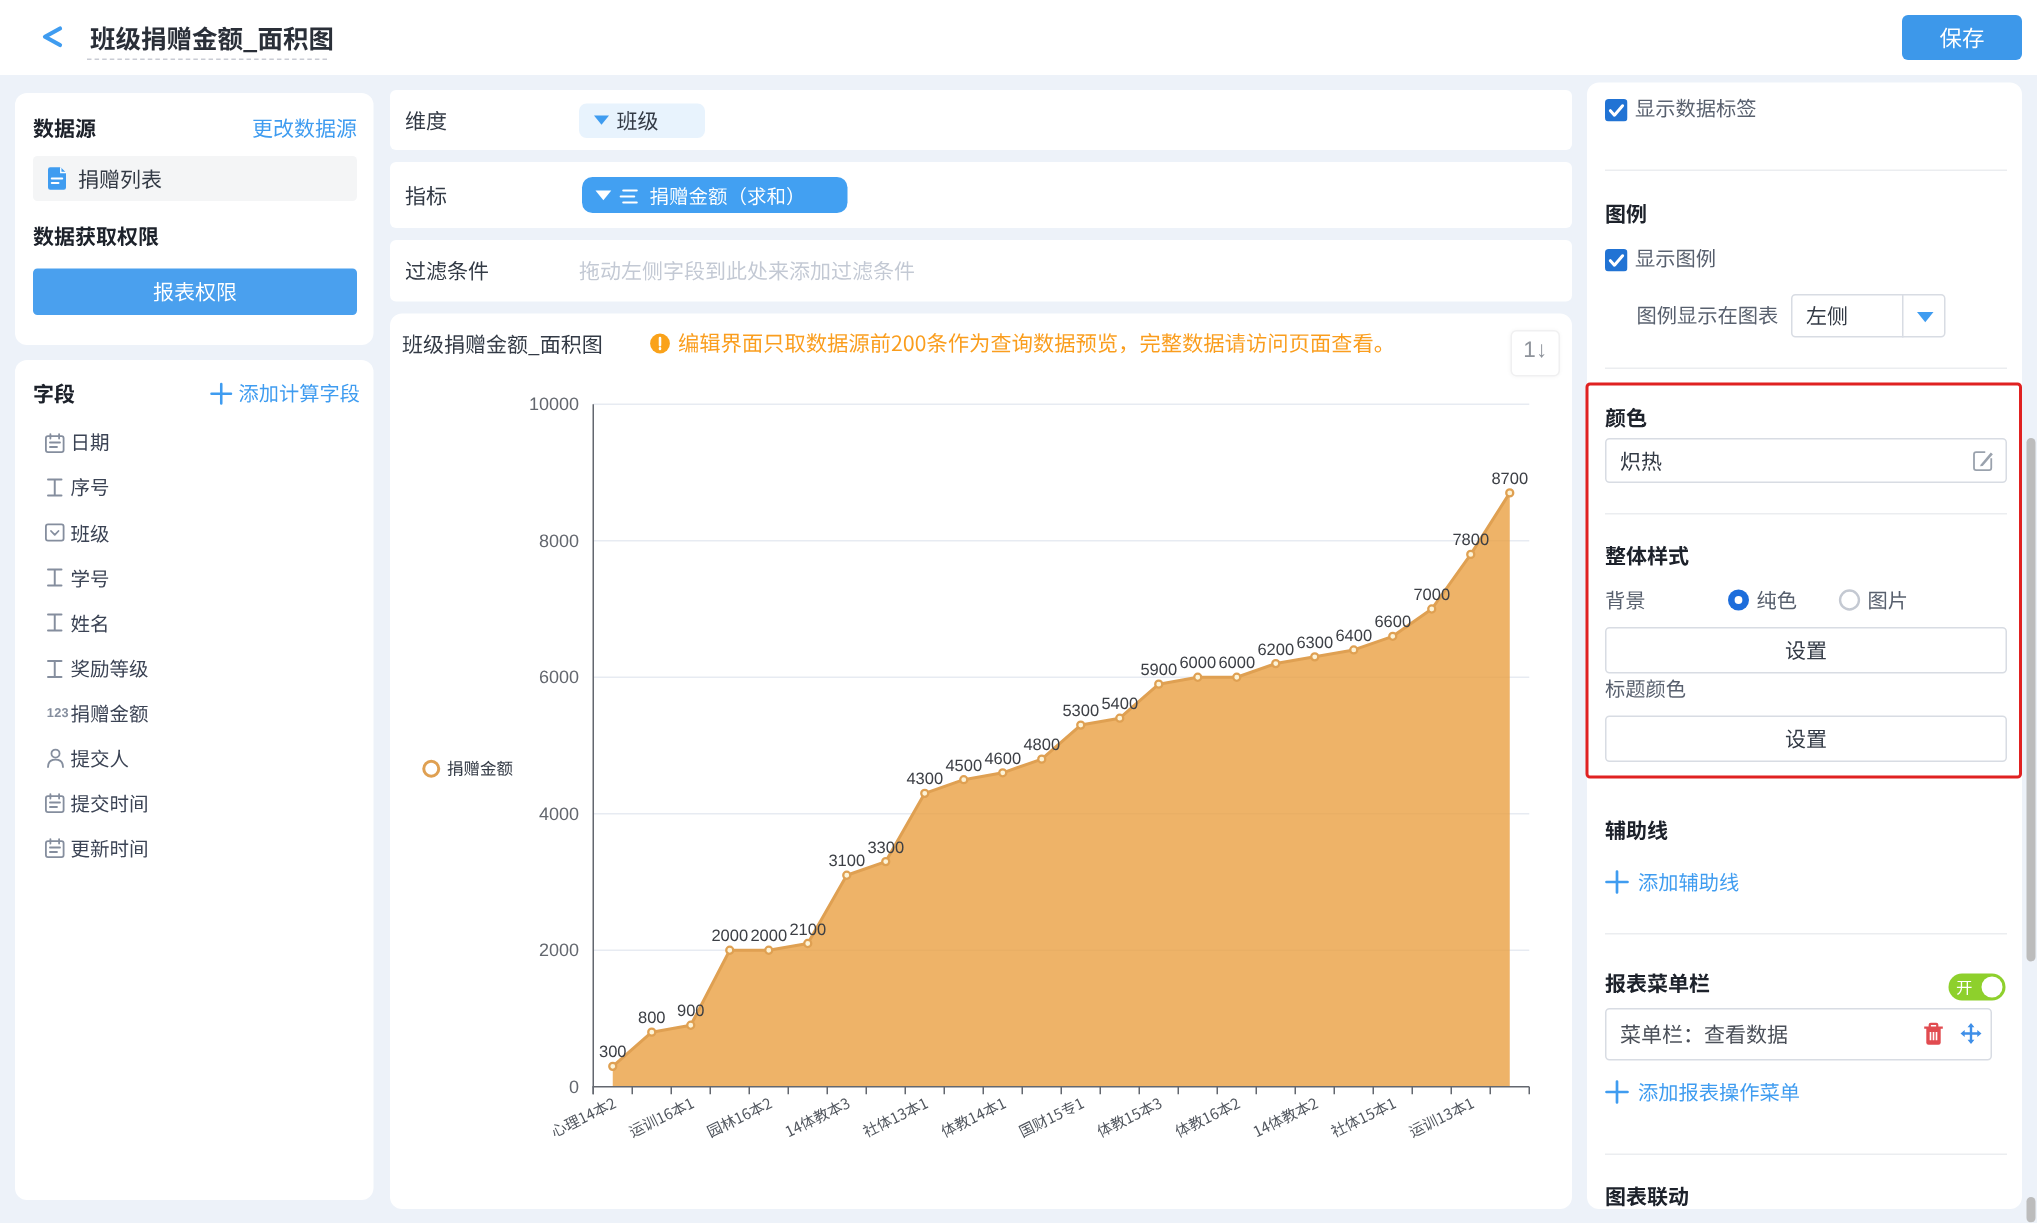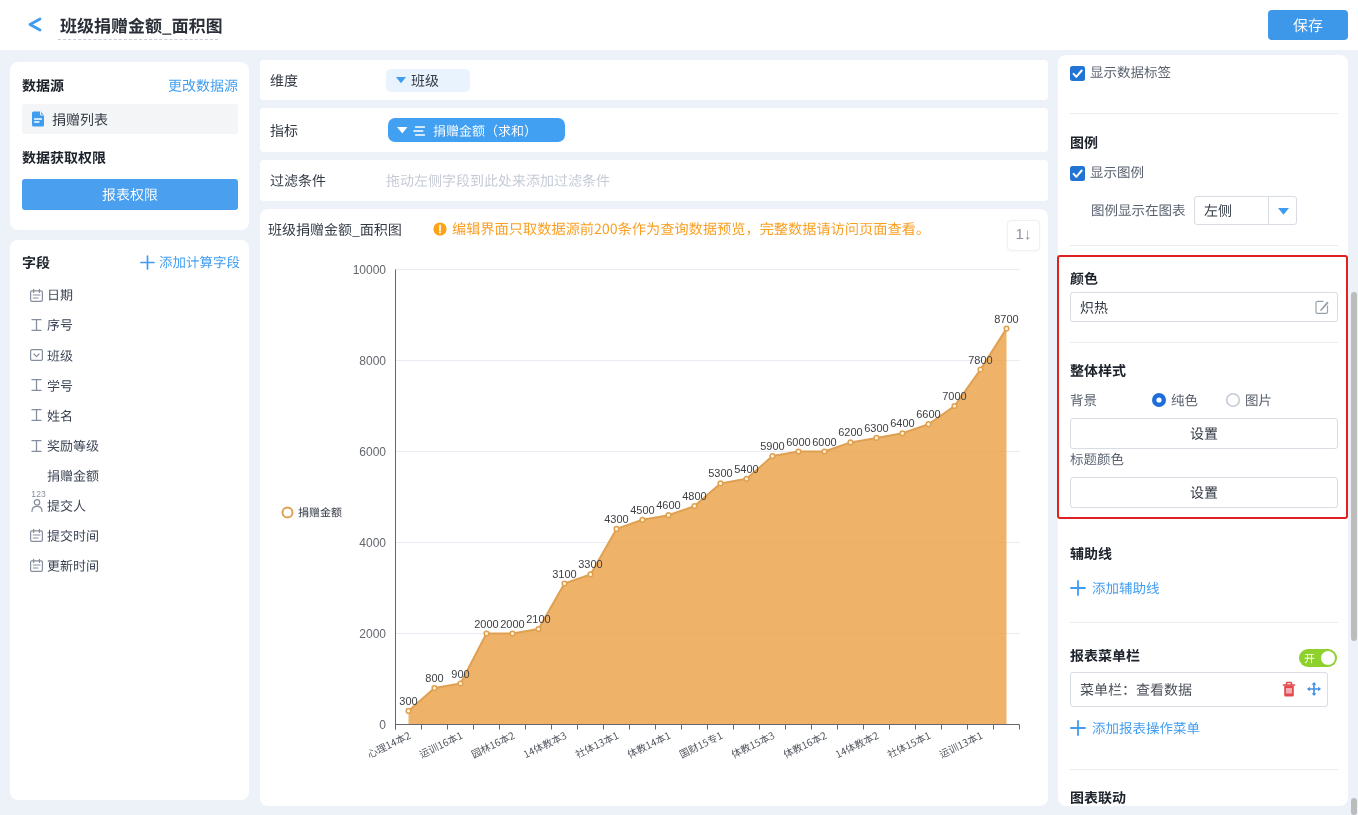--- a/index.html
+++ b/index.html
@@ -76,21 +76,21 @@
   </svg>
 <svg style="position:absolute;left:47.0px;top:405.7px;overflow:visible" width="26.0" height="19.5">
     <path fill="#3b4354" transform="translate(0,14.69)" d="M4.1 -7.3C3.9 -5.7 3.6 -4.4 3.2 -3.2C2.8 -3.5 2.3 -3.9 1.9 -4.2C2.1 -5.1 2.4 -6.2 2.6 -7.3ZM0.9 -3.8C1.5 -3.4 2.2 -2.9 2.8 -2.4C2.2 -1.1 1.4 -0.3 0.5 0.2C0.7 0.4 0.9 0.8 1.1 1C2.1 0.4 2.9 -0.5 3.5 -1.7C4 -1.3 4.4 -0.9 4.6 -0.6L5.2 -1.4C4.9 -1.8 4.5 -2.2 4 -2.6C4.5 -4.1 4.9 -5.9 5 -8.2L4.4 -8.3L4.3 -8.3H2.8C3 -9.2 3.2 -10 3.3 -10.9L2.3 -10.9C2.2 -10.1 2.1 -9.2 1.9 -8.3H0.6V-7.3H1.7C1.5 -6 1.1 -4.7 0.9 -3.8ZM5.2 -0.2V0.7H12.5V-0.2H9.5V-3.3H12V-4.3H9.5V-7.1H12.2V-8H9.5V-10.9H8.6V-8H6.9C7.1 -8.7 7.2 -9.4 7.3 -10.1L6.4 -10.2C6.1 -8.4 5.6 -6.6 4.8 -5.4C5.1 -5.3 5.5 -5.1 5.7 -4.9C6 -5.5 6.3 -6.3 6.6 -7.1H8.6V-4.3H6V-3.3H8.6V-0.2ZM16.4 -6.9C17.1 -6.4 17.8 -5.8 18.4 -5.3C16.9 -4.5 15.2 -3.9 13.6 -3.5C13.8 -3.3 14 -2.9 14.1 -2.7C14.8 -2.8 15.6 -3 16.3 -3.3V1H17.3V0.4H23V1H24V-4.4H18.9C21 -5.6 22.9 -7.2 24 -9.3L23.3 -9.7L23.2 -9.6H18.6C18.9 -10 19.1 -10.4 19.4 -10.7L18.3 -11C17.5 -9.7 16 -8.3 13.9 -7.3C14.1 -7.1 14.4 -6.7 14.6 -6.5C15.8 -7.1 16.8 -7.9 17.7 -8.7H22.5C21.8 -7.6 20.6 -6.6 19.3 -5.8C18.7 -6.3 17.9 -7 17.2 -7.4ZM23 -0.5H17.3V-3.5H23Z"></path>
   </svg>
 <svg style="position:absolute;left:31.0px;top:439.5px;overflow:visible" width="11" height="12">
     <path d="M1 0.7 H10 M5.5 0.7 V11.3 M1 11.3 H10" stroke="#858e9e" stroke-width="1.3" fill="none" stroke-linecap="round"></path>
   </svg>
 <svg style="position:absolute;left:47.0px;top:435.8px;overflow:visible" width="52.0" height="19.5">
     <path fill="#3b4354" transform="translate(0,14.69)" d="M1 -9.9C1.4 -9.2 2 -8.3 2.2 -7.8L3 -8.2C2.8 -8.8 2.2 -9.6 1.7 -10.2ZM6 -4.5C6 -4.2 5.9 -3.9 5.8 -3.6H0.8V-2.7H5.6C5 -1.2 3.7 -0.3 0.6 0.2C0.7 0.4 1 0.8 1 1C4.3 0.5 5.8 -0.7 6.5 -2.3C7.5 -0.4 9.2 0.6 11.9 1C12 0.7 12.3 0.3 12.5 0.1C9.9 -0.2 8.1 -1 7.3 -2.7H12.2V-3.6H6.9C7 -3.9 7 -4.2 7.1 -4.5ZM0.6 -6.1 1 -5.3C1.8 -5.7 2.7 -6.2 3.6 -6.7V-4.5H4.6V-10.9H3.6V-7.6C2.5 -7 1.4 -6.5 0.6 -6.1ZM7.8 -11C7.3 -10 6.2 -8.9 5.1 -8.3C5.3 -8.1 5.5 -7.8 5.7 -7.6C6.3 -8 6.9 -8.4 7.4 -9H11.1C10.6 -8 9.9 -7.3 9 -6.7C8.6 -7.2 8 -7.9 7.4 -8.3L6.7 -7.9C7.2 -7.4 7.9 -6.8 8.3 -6.3C7.3 -5.8 6.1 -5.6 4.9 -5.4C5.1 -5.2 5.3 -4.8 5.4 -4.6C8.6 -5.1 11.2 -6.4 12.3 -9.6L11.7 -9.9L11.5 -9.8H8.2C8.4 -10.1 8.5 -10.4 8.7 -10.7ZM21.8 -10.7C21.8 -9.7 21.8 -8.7 21.8 -7.7H20.3V-6.8H21.7C21.6 -3.8 21.1 -1.2 19.5 0.4C19.7 0.6 20.1 0.9 20.2 1.1C22 -0.7 22.5 -3.5 22.6 -6.8H24.2C24.1 -2.1 24 -0.4 23.7 0C23.5 0.1 23.4 0.2 23.2 0.2C23 0.2 22.4 0.2 21.8 0.1C22 0.4 22.1 0.7 22.1 1C22.7 1 23.3 1.1 23.6 1C24 1 24.2 0.9 24.5 0.5C24.9 0 25 -1.8 25.1 -7.2C25.1 -7.3 25.1 -7.7 25.1 -7.7H22.7C22.7 -8.7 22.7 -9.7 22.7 -10.7ZM14.3 -10.2V-5.4C14.3 -3.6 14.2 -1.2 13.4 0.5C13.6 0.6 14 0.8 14.2 1C15.1 -0.8 15.2 -3.5 15.2 -5.4V-7H16.6C16.6 -3.9 16.4 -1.1 14.9 0.5C15.1 0.6 15.4 0.9 15.5 1.1C16.8 -0.2 17.3 -2.2 17.4 -4.6H18.9C18.7 -1.6 18.6 -0.4 18.4 -0.2C18.3 0 18.2 0 18 0C17.8 0 17.4 0 16.9 -0.1C17 0.2 17.1 0.5 17.1 0.7C17.6 0.8 18.1 0.8 18.4 0.7C18.7 0.7 18.9 0.6 19.1 0.4C19.5 -0.1 19.6 -1.3 19.7 -5C19.7 -5.1 19.8 -5.4 19.8 -5.4H17.5L17.5 -7H20V-7.9H15.2V-9.3H20.4V-10.2ZM33.5 -11C33.1 -9.9 32.4 -8.8 31.6 -8.2L32 -7.9V-7H27.9V-6.2H32V-5.1H26.6V-4.2H34.6V-3.1H27V-2.2H34.6V-0.1C34.6 0.1 34.6 0.1 34.3 0.1C34.1 0.1 33.3 0.1 32.5 0.1C32.6 0.4 32.8 0.8 32.8 1C33.9 1 34.6 1 35.1 0.9C35.5 0.7 35.6 0.5 35.6 -0.1V-2.2H38.1V-3.1H35.6V-4.2H38.4V-5.1H33V-6.2H37.2V-7H33V-7.9H32.8C33.1 -8.3 33.3 -8.6 33.6 -9H34.5C34.9 -8.5 35.2 -7.9 35.4 -7.4L36.2 -7.8C36.1 -8.2 35.8 -8.6 35.5 -9H38.3V-9.8H34C34.2 -10.1 34.3 -10.4 34.5 -10.8ZM28.9 -1.6C29.7 -1.1 30.7 -0.2 31.1 0.4L31.9 -0.2C31.4 -0.9 30.5 -1.7 29.6 -2.2ZM28.4 -11C28 -9.8 27.2 -8.7 26.4 -7.9C26.7 -7.8 27.1 -7.5 27.2 -7.4C27.7 -7.8 28.1 -8.4 28.5 -9H29C29.2 -8.5 29.5 -7.9 29.6 -7.5L30.4 -7.8C30.4 -8.1 30.2 -8.6 30 -9H32.3V-9.8H28.9C29.1 -10.1 29.2 -10.4 29.3 -10.7ZM39.5 -0.7 39.8 0.2C41 -0.2 42.6 -0.9 44.2 -1.5L44 -2.3C42.4 -1.7 40.7 -1.1 39.5 -0.7ZM44.2 -10.1V-9.2H45.7C45.5 -5 45 -1.6 43.3 0.5C43.5 0.6 44 0.9 44.1 1.1C45.3 -0.4 45.9 -2.3 46.2 -4.6C46.7 -3.5 47.2 -2.6 47.8 -1.7C47.1 -0.8 46.1 -0.2 45.1 0.3C45.3 0.5 45.7 0.8 45.8 1.1C46.8 0.6 47.7 -0.1 48.4 -0.9C49.2 -0.1 50 0.5 50.9 1C51 0.8 51.3 0.4 51.6 0.2C50.6 -0.2 49.8 -0.9 49 -1.7C49.9 -2.9 50.6 -4.4 51 -6.3L50.4 -6.6L50.2 -6.5H48.9C49.2 -7.6 49.6 -9 49.9 -10.1ZM46.6 -9.2H48.7C48.4 -7.9 48 -6.6 47.7 -5.7H49.9C49.6 -4.4 49.1 -3.3 48.4 -2.4C47.6 -3.6 46.9 -5 46.4 -6.5C46.5 -7.3 46.6 -8.2 46.6 -9.2ZM39.7 -5.5C39.9 -5.6 40.2 -5.7 41.9 -5.9C41.3 -5 40.7 -4.3 40.5 -4.1C40.1 -3.6 39.8 -3.2 39.5 -3.2C39.6 -3 39.7 -2.5 39.8 -2.3C40.1 -2.5 40.5 -2.7 44 -3.7C44 -3.9 43.9 -4.3 43.9 -4.5L41.4 -3.8C42.3 -5 43.3 -6.3 44.1 -7.7L43.3 -8.2C43 -7.7 42.8 -7.2 42.5 -6.8L40.7 -6.6C41.5 -7.7 42.3 -9.1 42.9 -10.5L42 -10.9C41.5 -9.3 40.5 -7.7 40.2 -7.2C39.9 -6.8 39.6 -6.5 39.4 -6.4C39.5 -6.2 39.7 -5.7 39.7 -5.5Z"></path>
   </svg>
-<div style="position:absolute;left:27px;top:489px;width:19px;text-align:right;font-size:8.5px;color:#858e9e;font-weight:normal;letter-spacing:0.2px">123</div>
+<div style="position:absolute;left:27px;top:470px;width:19px;text-align:right;font-size:8.5px;color:#858e9e;font-weight:bold;letter-spacing:0.2px">123</div>
 <svg style="position:absolute;left:47.0px;top:465.9px;overflow:visible" width="52.0" height="19.5">
     <path fill="#3b4354" transform="translate(0,14.69)" d="M6.8 -9.7H10.7V-7.9H6.8ZM5.9 -10.5V-7.1H11.6V-10.5ZM6.5 -3.4H11V-2.3H6.5ZM6.5 -4.2V-5.3H11V-4.2ZM5.5 -6.2V1H6.5V-1.5H11V-0.1C11 0.1 11 0.1 10.8 0.1C10.6 0.1 10 0.1 9.3 0.1C9.4 0.4 9.6 0.8 9.6 1C10.5 1 11.2 1 11.5 0.9C11.9 0.7 12 0.4 12 -0.1V-6.2ZM2.5 -10.9V-8.3H0.6V-7.4H2.5V-4.6L0.5 -4L0.8 -3.1L2.5 -3.6V-0.1C2.5 0.1 2.4 0.1 2.2 0.1C2 0.1 1.5 0.1 0.9 0.1C1 0.4 1.1 0.8 1.2 1C2.1 1 2.6 1 2.9 0.8C3.3 0.7 3.4 0.4 3.4 -0.1V-3.9L5.1 -4.4L5 -5.3L3.4 -4.8V-7.4H5.1V-8.3H3.4V-10.9ZM15.7 -8.7V-4.9C15.7 -3.3 15.6 -0.9 13.5 0.4C13.7 0.5 13.9 0.8 14 0.9C16.2 -0.5 16.5 -3.1 16.5 -4.9V-8.7ZM16.3 -1.7C16.9 -1 17.6 -0.1 17.9 0.5L18.5 0C18.2 -0.6 17.5 -1.5 16.9 -2.1ZM14.1 -10.3V-2.3H14.8V-9.5H17.4V-2.3H18.2V-10.3ZM19.7 -7.8C20 -7.1 20.4 -6.3 20.5 -5.8L21.1 -6C21 -6.5 20.6 -7.3 20.2 -8ZM23.2 -8C23 -7.4 22.7 -6.6 22.4 -6L22.9 -5.8C23.2 -6.3 23.6 -7.1 23.9 -7.8ZM20.1 -1.4H23.5V-0.3H20.1ZM20.1 -2.1V-3.2H23.5V-2.1ZM18.7 -9.2V-4.7H24.9V-9.2H23.4C23.7 -9.6 24 -10.2 24.3 -10.6L23.4 -11C23.2 -10.5 22.8 -9.7 22.5 -9.2H20.5L21.1 -9.5C21 -9.9 20.7 -10.5 20.3 -10.9L19.5 -10.7C19.8 -10.2 20.1 -9.6 20.3 -9.2ZM19.2 -4V0.9H20.1V0.4H23.5V0.9H24.4V-4ZM19.5 -8.5H21.4V-5.4H19.5ZM22.1 -8.5H24V-5.4H22.1ZM28.6 -2.8C29.1 -2.1 29.6 -1.1 29.8 -0.4L30.6 -0.8C30.4 -1.4 29.9 -2.4 29.4 -3.1ZM35.5 -3.2C35.2 -2.4 34.6 -1.4 34.2 -0.7L34.9 -0.4C35.4 -1 36 -2 36.5 -2.8ZM32.5 -11C31.3 -9.1 28.8 -7.6 26.4 -6.8C26.6 -6.6 26.9 -6.2 27.1 -5.9C27.8 -6.1 28.5 -6.5 29.1 -6.8V-6.1H32V-4.3H27.5V-3.4H32V-0.2H26.9V0.7H38.1V-0.2H33V-3.4H37.5V-4.3H33V-6.1H35.9V-6.9C36.6 -6.5 37.3 -6.2 37.9 -5.9C38.1 -6.2 38.4 -6.6 38.6 -6.8C36.7 -7.4 34.3 -8.8 33.1 -10.2L33.4 -10.6ZM35.7 -7H29.5C30.6 -7.7 31.7 -8.5 32.5 -9.5C33.4 -8.6 34.5 -7.7 35.7 -7ZM48 -6.4C48 -2.4 47.8 -0.6 45 0.4C45.1 0.6 45.4 0.9 45.4 1.1C48.5 0 48.8 -2.1 48.9 -6.4ZM48.6 -1.1C49.5 -0.5 50.5 0.4 51.1 1L51.6 0.3C51.1 -0.2 50 -1.1 49.1 -1.7ZM45.9 -7.9V-1.8H46.7V-7.1H50V-1.8H50.9V-7.9H48.5C48.6 -8.3 48.8 -8.8 49 -9.3H51.4V-10.1H45.7V-9.3H48.1C48 -8.8 47.8 -8.3 47.6 -7.9ZM41.8 -10.7C42 -10.4 42.1 -10 42.3 -9.7H39.8V-7.7H40.7V-8.9H44.6V-7.7H45.5V-9.7H43.3C43.1 -10 42.9 -10.5 42.7 -10.9ZM40.6 -3V0.9H41.5V0.5H43.8V0.9H44.7V-3ZM41.5 -0.3V-2.2H43.8V-0.3ZM40.9 -5.4 41.9 -4.9C41.2 -4.4 40.4 -4 39.5 -3.7C39.6 -3.5 39.8 -3.1 39.9 -2.8C40.9 -3.2 41.9 -3.7 42.7 -4.4C43.6 -4 44.4 -3.5 44.9 -3.1L45.5 -3.8C45 -4.1 44.2 -4.6 43.4 -5C44 -5.7 44.6 -6.4 45 -7.2L44.4 -7.6L44.2 -7.5H42.2C42.4 -7.8 42.5 -8 42.7 -8.3L41.8 -8.4C41.4 -7.6 40.6 -6.5 39.5 -5.8C39.7 -5.6 40 -5.4 40.1 -5.2C40.8 -5.6 41.3 -6.2 41.7 -6.8H43.7C43.4 -6.3 43.1 -5.8 42.6 -5.4L41.6 -6Z"></path>
   </svg>
 <svg style="position:absolute;left:30.5px;top:499.2px;overflow:visible" width="12" height="13">
     <circle cx="6" cy="3.4" r="2.7" fill="none" stroke="#858e9e" stroke-width="1.2"></circle>
     <path d="M1 12.4 C1 8.9 3 7.4 6 7.4 C9 7.4 11 8.9 11 12.4" fill="none" stroke="#858e9e" stroke-width="1.2" stroke-linecap="round"></path>
   </svg>
 <svg style="position:absolute;left:47.0px;top:496.0px;overflow:visible" width="39.0" height="19.5">
     <path fill="#3b4354" transform="translate(0,14.69)" d="M6.2 -8H10.6V-7H6.2ZM6.2 -9.8H10.6V-8.7H6.2ZM5.3 -10.5V-6.2H11.5V-10.5ZM5.6 -3.9C5.4 -1.9 4.8 -0.5 3.6 0.5C3.8 0.6 4.2 0.9 4.4 1C5 0.4 5.6 -0.4 5.9 -1.4C6.8 0.5 8.2 0.8 10 0.8H12.3C12.4 0.6 12.5 0.2 12.6 0C12.2 0 10.4 0 10.1 0C9.6 0 9.2 0 8.8 -0.1V-2.1H11.6V-3H8.8V-4.5H12.2V-5.3H4.7V-4.5H7.9V-0.4C7.2 -0.7 6.6 -1.3 6.2 -2.4C6.3 -2.8 6.4 -3.3 6.5 -3.8ZM2.1 -10.9V-8.3H0.5V-7.4H2.1V-4.5C1.5 -4.3 0.9 -4.1 0.4 -4L0.6 -3.1L2.1 -3.5V-0.2C2.1 0 2.1 0.1 1.9 0.1C1.8 0.1 1.2 0.1 0.7 0.1C0.8 0.3 0.9 0.7 1 0.9C1.8 1 2.3 0.9 2.6 0.8C2.9 0.6 3 0.4 3 -0.2V-3.8L4.5 -4.3L4.4 -5.2L3 -4.8V-7.4H4.5V-8.3H3V-10.9ZM17.1 -7.8C16.4 -6.8 15.1 -5.7 13.9 -5.1C14.1 -4.9 14.5 -4.6 14.7 -4.4C15.8 -5.1 17.2 -6.3 18.1 -7.4ZM21 -7.2C22.2 -6.4 23.7 -5.1 24.3 -4.3L25.2 -5C24.5 -5.8 23 -7 21.8 -7.8ZM17.6 -5.5 16.7 -5.2C17.2 -3.9 17.9 -2.9 18.8 -2C17.5 -0.9 15.7 -0.3 13.6 0.2C13.8 0.4 14.1 0.8 14.2 1.1C16.3 0.5 18.1 -0.2 19.5 -1.3C20.9 -0.2 22.7 0.5 24.8 1C25 0.7 25.2 0.3 25.5 0.1C23.4 -0.3 21.6 -1 20.3 -2C21.2 -2.9 21.9 -3.9 22.5 -5.3L21.5 -5.6C21 -4.4 20.4 -3.4 19.5 -2.6C18.7 -3.4 18 -4.4 17.6 -5.5ZM18.4 -10.7C18.8 -10.2 19.1 -9.6 19.3 -9.1H13.9V-8.2H25.1V-9.1H19.7L20.3 -9.3C20.1 -9.8 19.7 -10.5 19.4 -11ZM31.9 -10.9C31.9 -8.9 32 -2.5 26.6 0.2C26.9 0.4 27.2 0.7 27.4 1C30.5 -0.7 31.9 -3.6 32.5 -6.2C33.2 -3.8 34.6 -0.6 37.8 0.9C38 0.7 38.3 0.3 38.5 0.1C33.9 -1.9 33.1 -7.4 32.9 -9C33 -9.7 33 -10.4 33 -10.9Z"></path>
   </svg>

